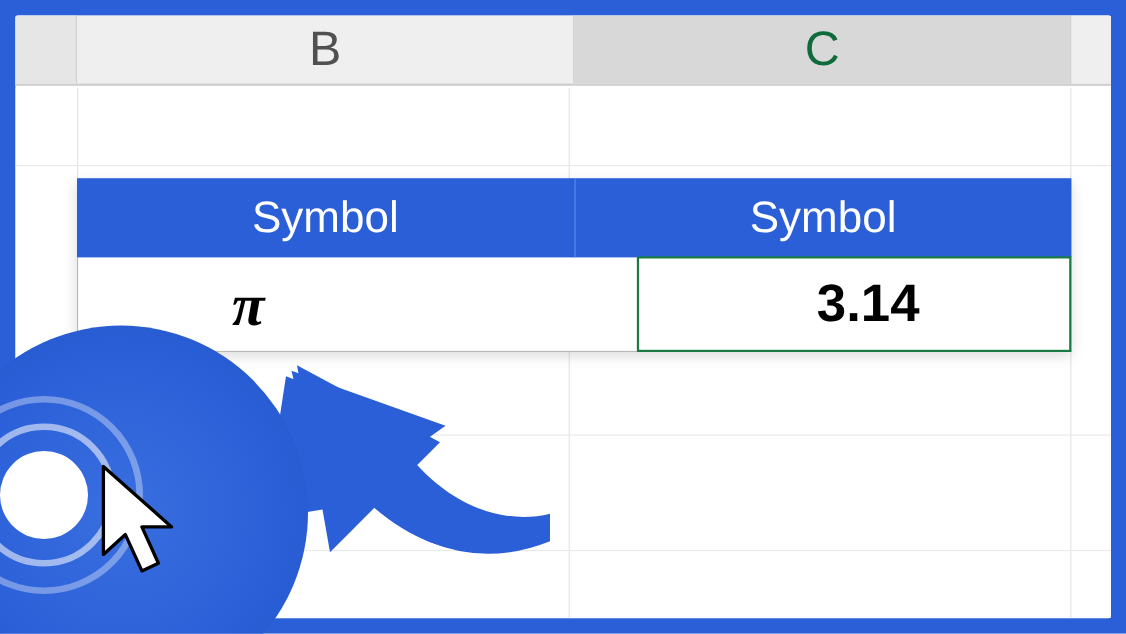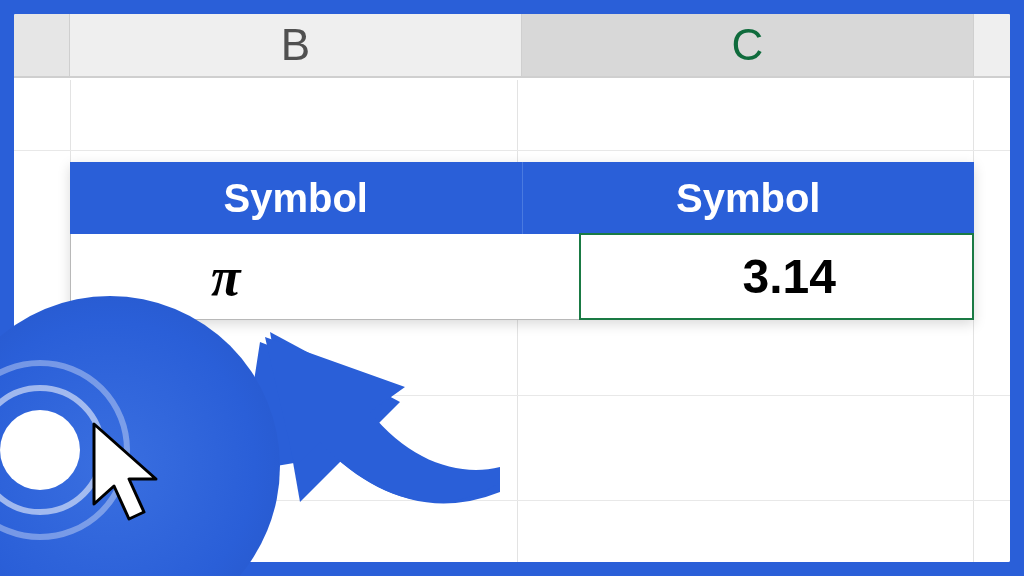--- a/index.html
+++ b/index.html
@@ -78,21 +78,21 @@
     }
     .data-header-row {
       display: flex;
       height: 72px;
     }
     .data-header-cell {
       flex: 1;
       background: #2a5fd8;
       color: #fff;
       font-size: 40px;
-      font-weight: bold;
+      font-weight: normal;
       display: flex;
       align-items: center;
       justify-content: center;
     }
     .data-header-cell:first-child {
       border-right: 1px solid #4a7ae0;
     }
     .data-value-row {
       display: flex;
       height: 86px;

